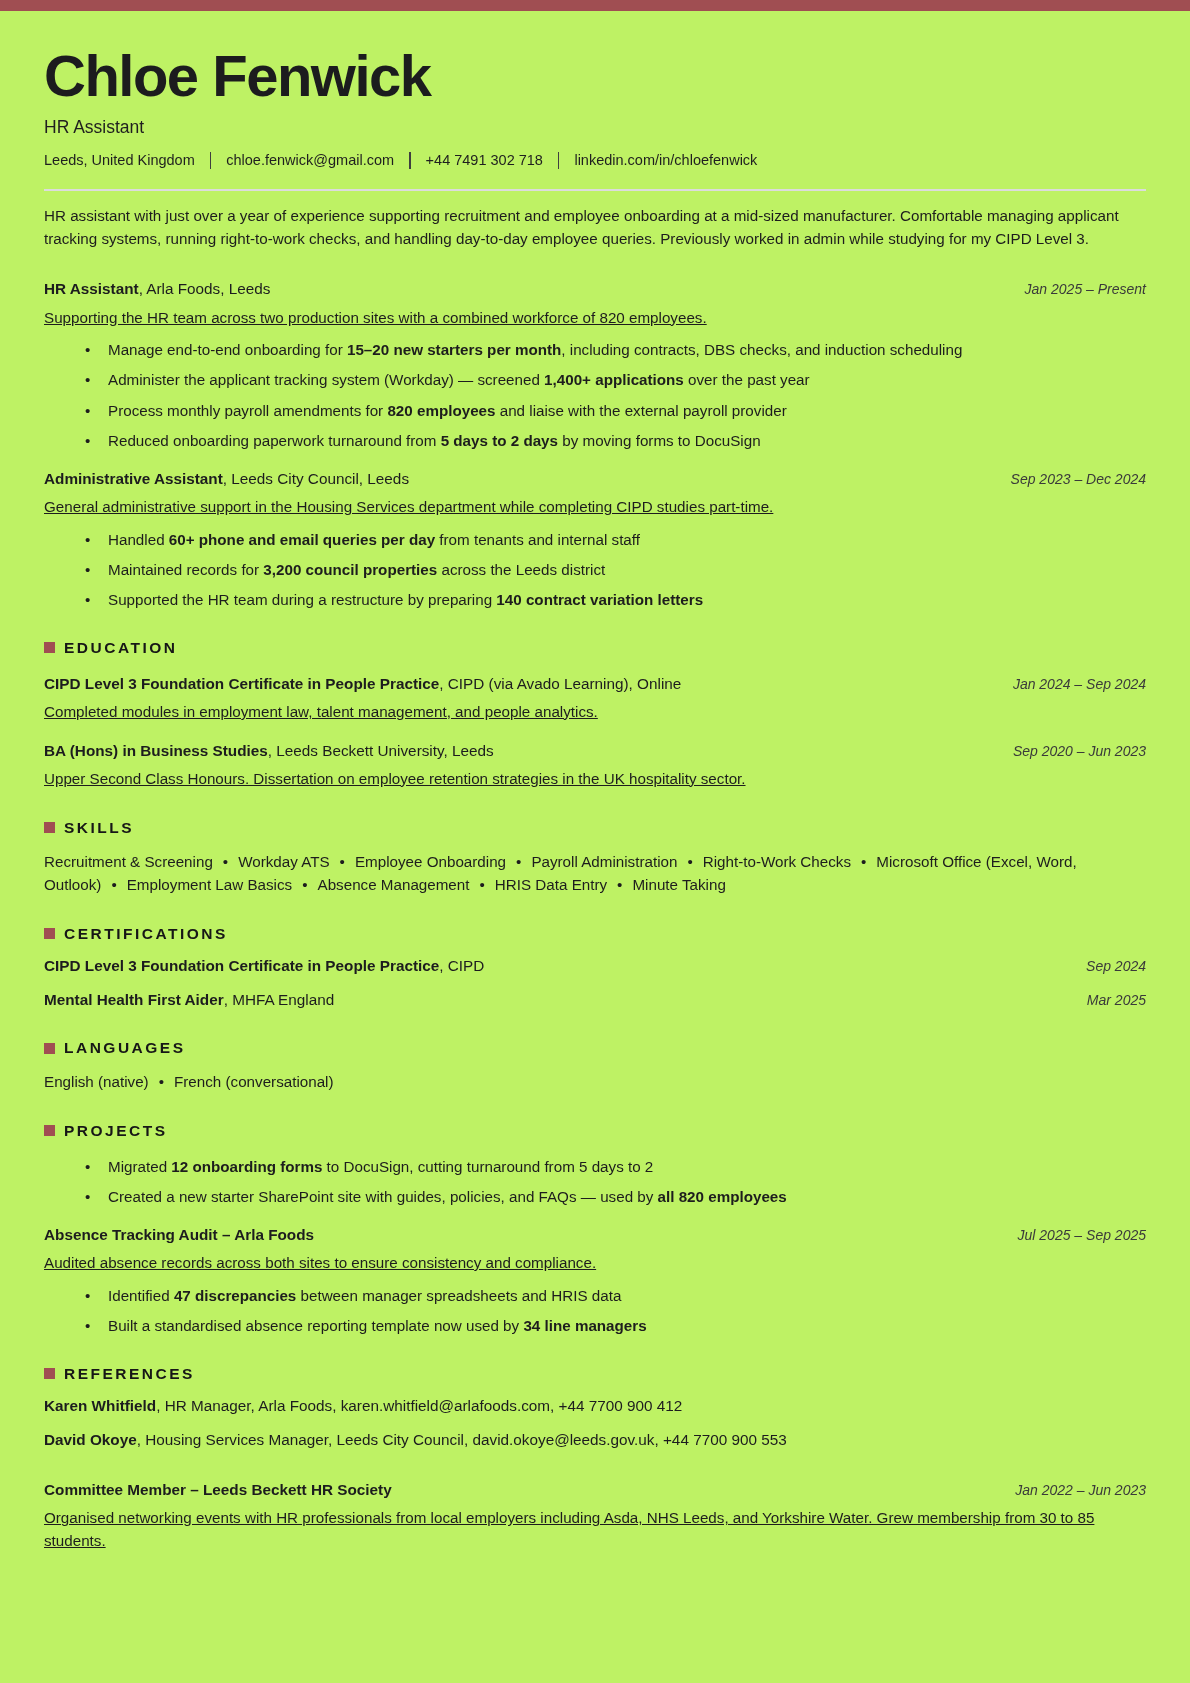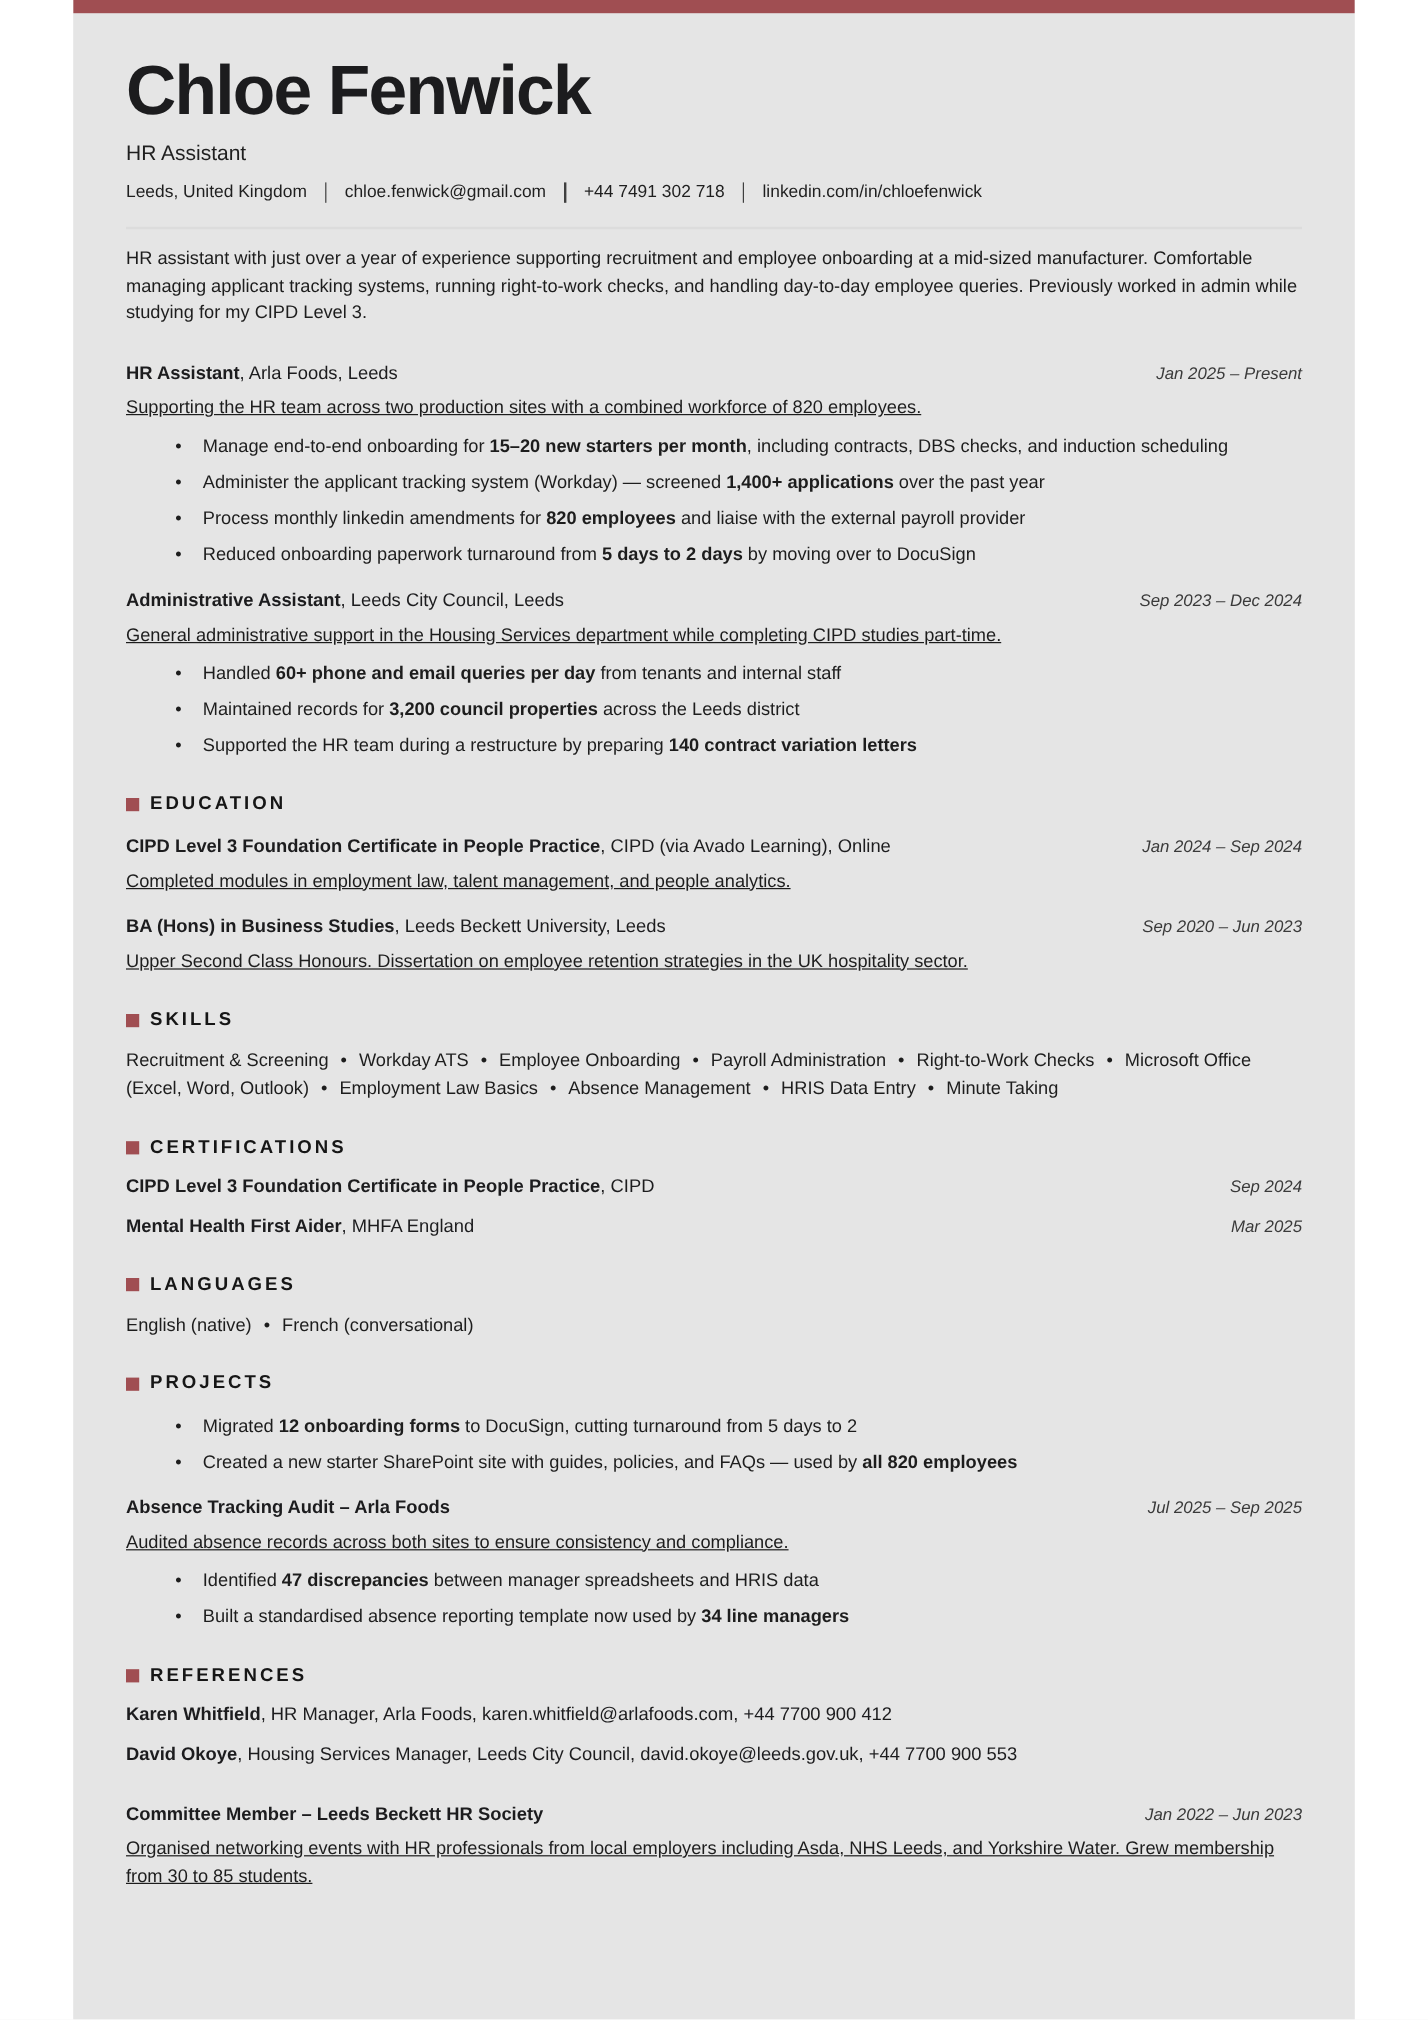--- a/index.html
+++ b/index.html
@@ -1,19 +1,19 @@
 <!DOCTYPE html>
 <html style="--accent: #A04E52; --divider: #DCDCDC; --text: #1C1C1E;"><head>
 <meta charset="utf-8">
 <style>
   :root { --accent:#A04E52; --divider:#dcdcdc; --text:#1c1c1e; --muted:#3a3a3a; }
   * { box-sizing: border-box; }
   html,body { margin:0; padding:0; background:#fff; }
   body { font-family:"Liberation Sans", sans-serif; color:var(--text); }
-  .page { position:relative; width:1068px; min-height:1683px; margin:0 auto; background:#e5e5e5; overflow:hidden; }
+  .page { position:relative; width:1190px; min-height:1683px; margin:0 auto; background:#bef264; overflow:hidden; }
   .topbar { height:11px; width:100%; background:var(--accent); }
   .content { padding:0 44px; }
   .name { margin:35px 0 0; font-size:58px; font-weight:bold; letter-spacing:-1.5px; line-height:1.05; color:var(--text); }
   .job-title { margin:10px 0 0; font-size:17.5px; color:#1f1f1f; }
   .contact-row { margin:14px 0 0; font-size:14.5px; color:#1f1f1f; display:flex; align-items:center; flex-wrap:wrap; }
   .contact-sep { display:inline-block; width:1.5px; height:17px; background:#3f3f3f; margin:0 15px; }
   .divider { border:none; height:2px; background:var(--divider); margin:20px 0 0; }
   .summary { margin:14px 0 0; font-size:15.2px; line-height:1.5; color:#1d1d1d; }
   .section { margin-top:28px; }
   .sec-h { display:flex; align-items:center; gap:9px; }
@@ -56,22 +56,22 @@
         <section class="section">
           <div class="entry">
             <div class="entry-head">
               <p class="entry-title"><b>HR Assistant</b><span>, Arla Foods, Leeds</span></p>
               <span class="date">Jan 2025 – Present</span>
             </div>
             <p class="desc">Supporting the HR team across two production sites with a combined workforce of 820 employees.</p>
             <ul class="bullets">
               <li><span class="dot">•</span><span>Manage end-to-end onboarding for </span><span class="bseg">15–20 new starters per month</span><span>, including contracts, DBS checks, and induction scheduling</span></li>
               <li><span class="dot">•</span><span>Administer the applicant tracking system (Workday) — screened </span><span class="bseg">1,400+ applications</span><span> over the past year</span></li>
-              <li><span class="dot">•</span><span>Process monthly linkedin amendments for </span><span class="bseg">820 employees</span><span> and liaise with the external payroll provider</span></li>
-              <li><span class="dot">•</span><span>Reduced onboarding paperwork turnaround from </span><span class="bseg">5 days to 2 days</span><span> by moving over to DocuSign</span></li>
+              <li><span class="dot">•</span><span>Process monthly payroll amendments for </span><span class="bseg">820 employees</span><span> and liaise with the external payroll provider</span></li>
+              <li><span class="dot">•</span><span>Reduced onboarding paperwork turnaround from </span><span class="bseg">5 days to 2 days</span><span> by moving forms to DocuSign</span></li>
             </ul>
           </div>
           <div class="entry">
             <div class="entry-head">
               <p class="entry-title"><b>Administrative Assistant</b><span>, Leeds City Council, Leeds</span></p>
               <span class="date">Sep 2023 – Dec 2024</span>
             </div>
             <p class="desc">General administrative support in the Housing Services department while completing CIPD studies part-time.</p>
             <ul class="bullets">
               <li><span class="dot">•</span><span>Handled </span><span class="bseg">60+ phone and email queries per day</span><span> from tenants and internal staff</span></li>

